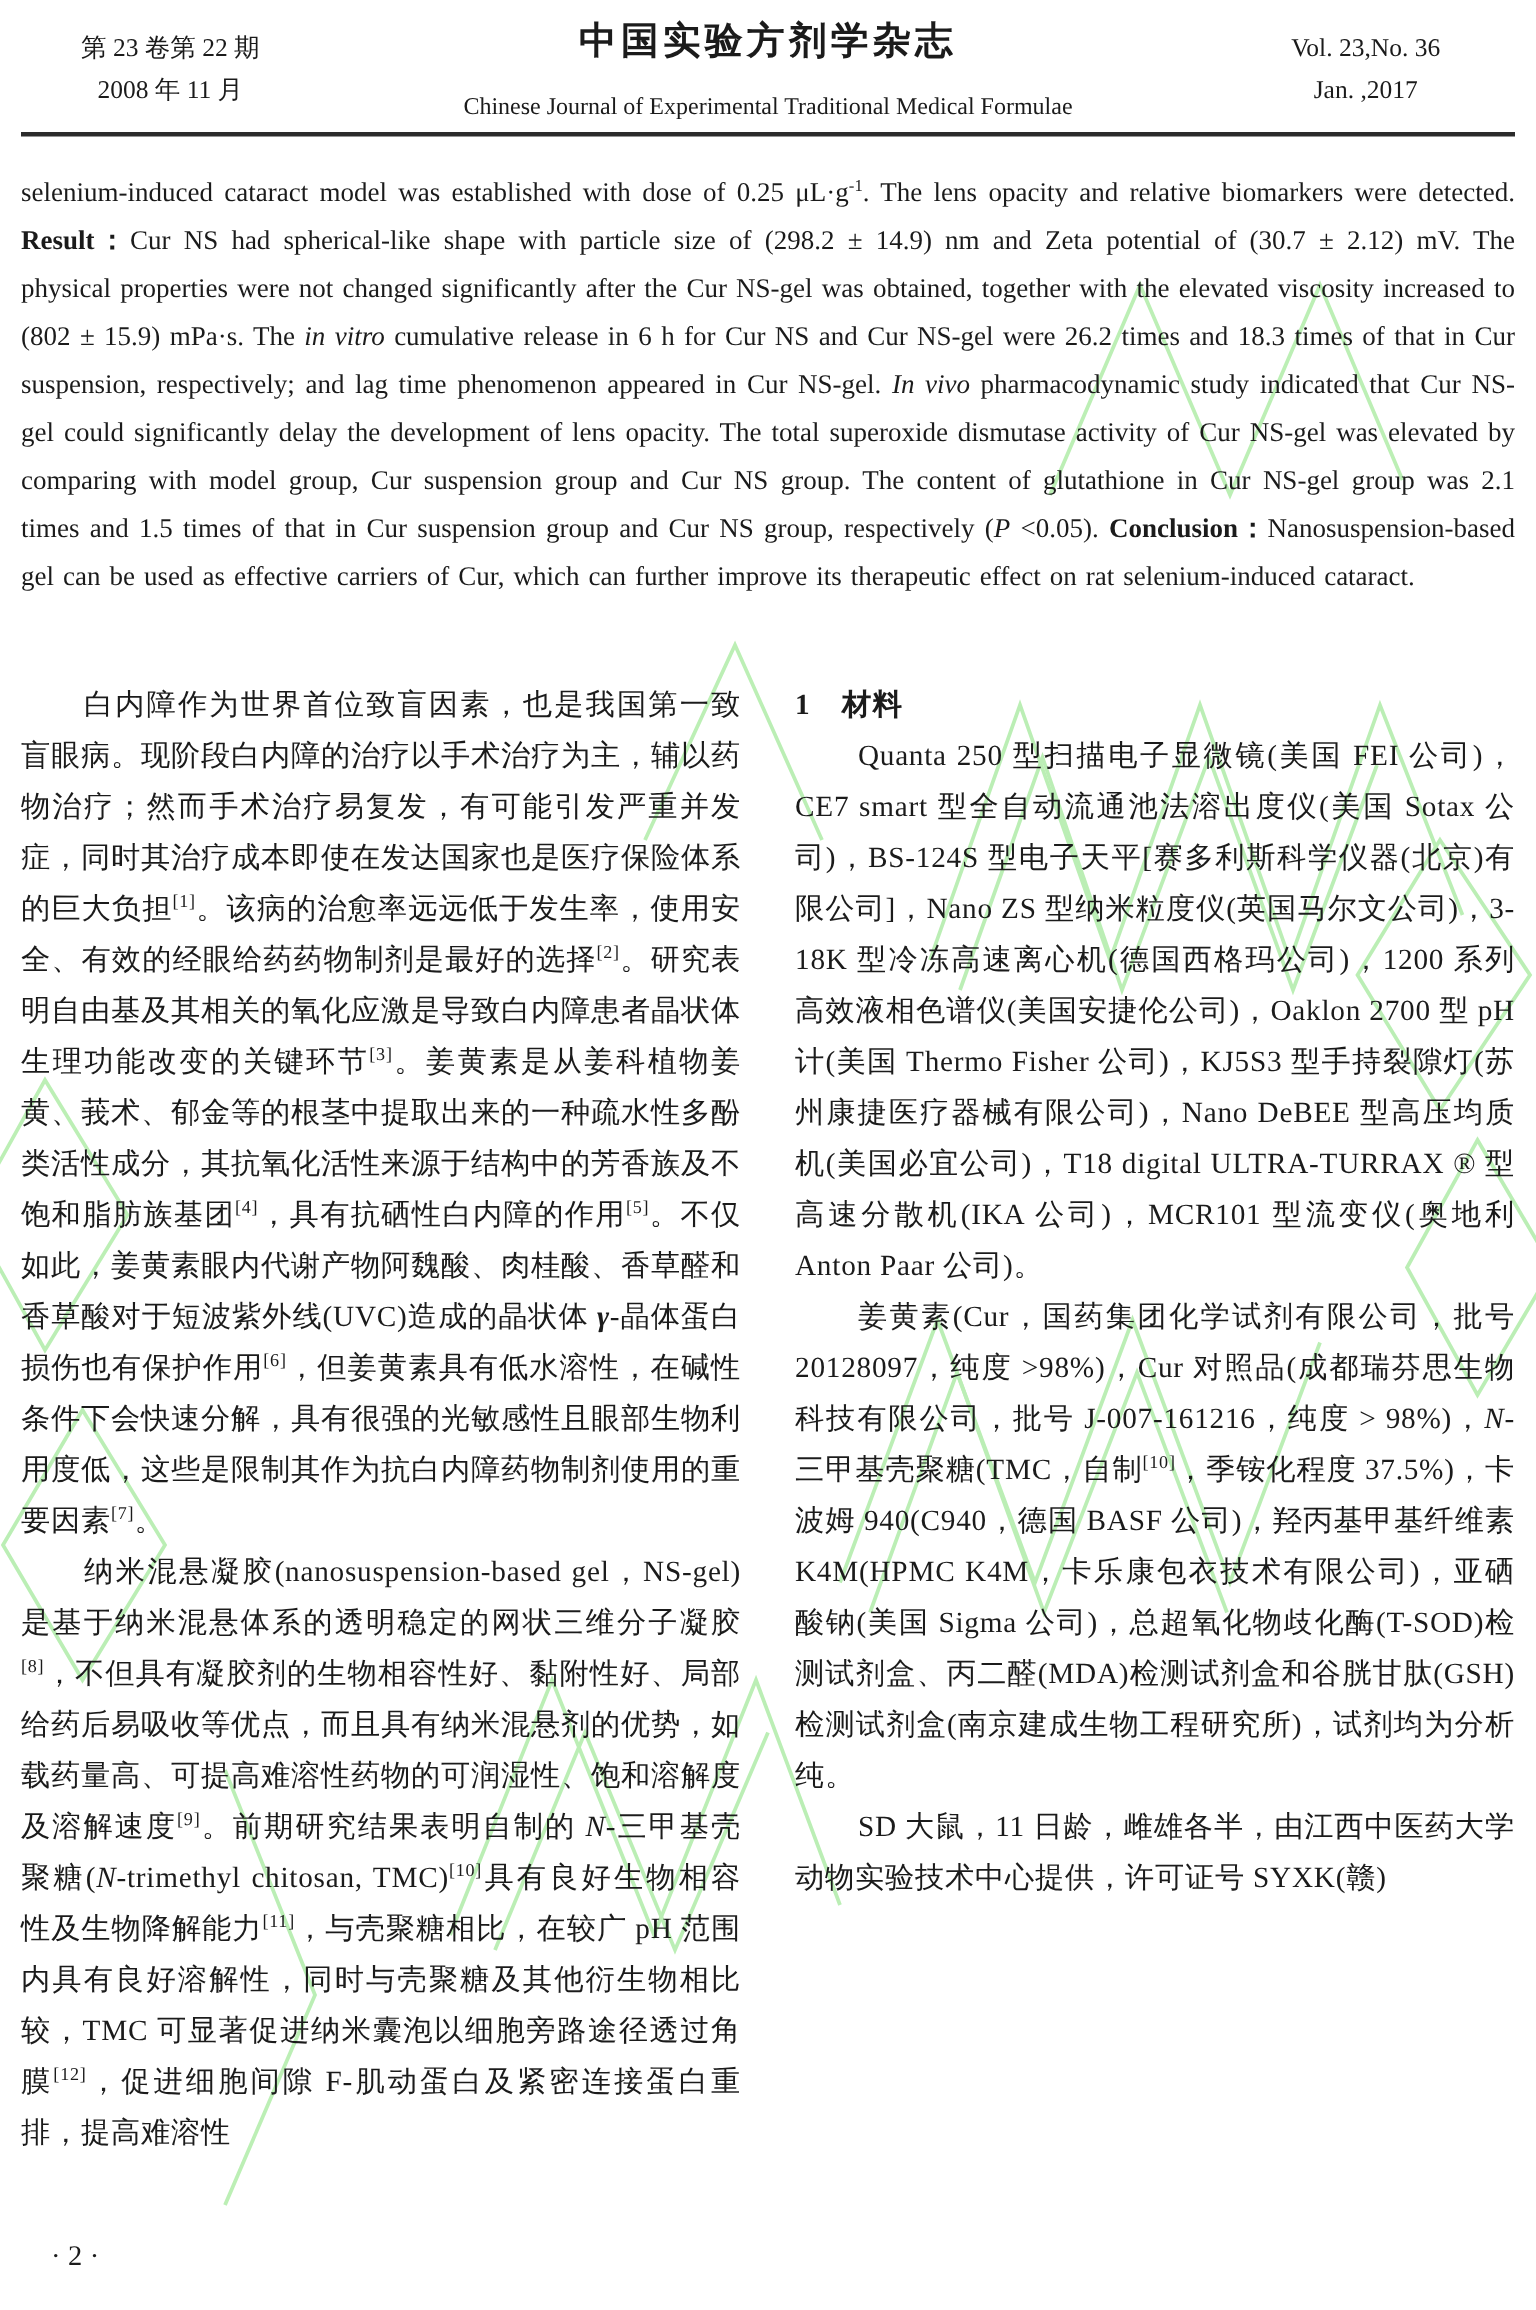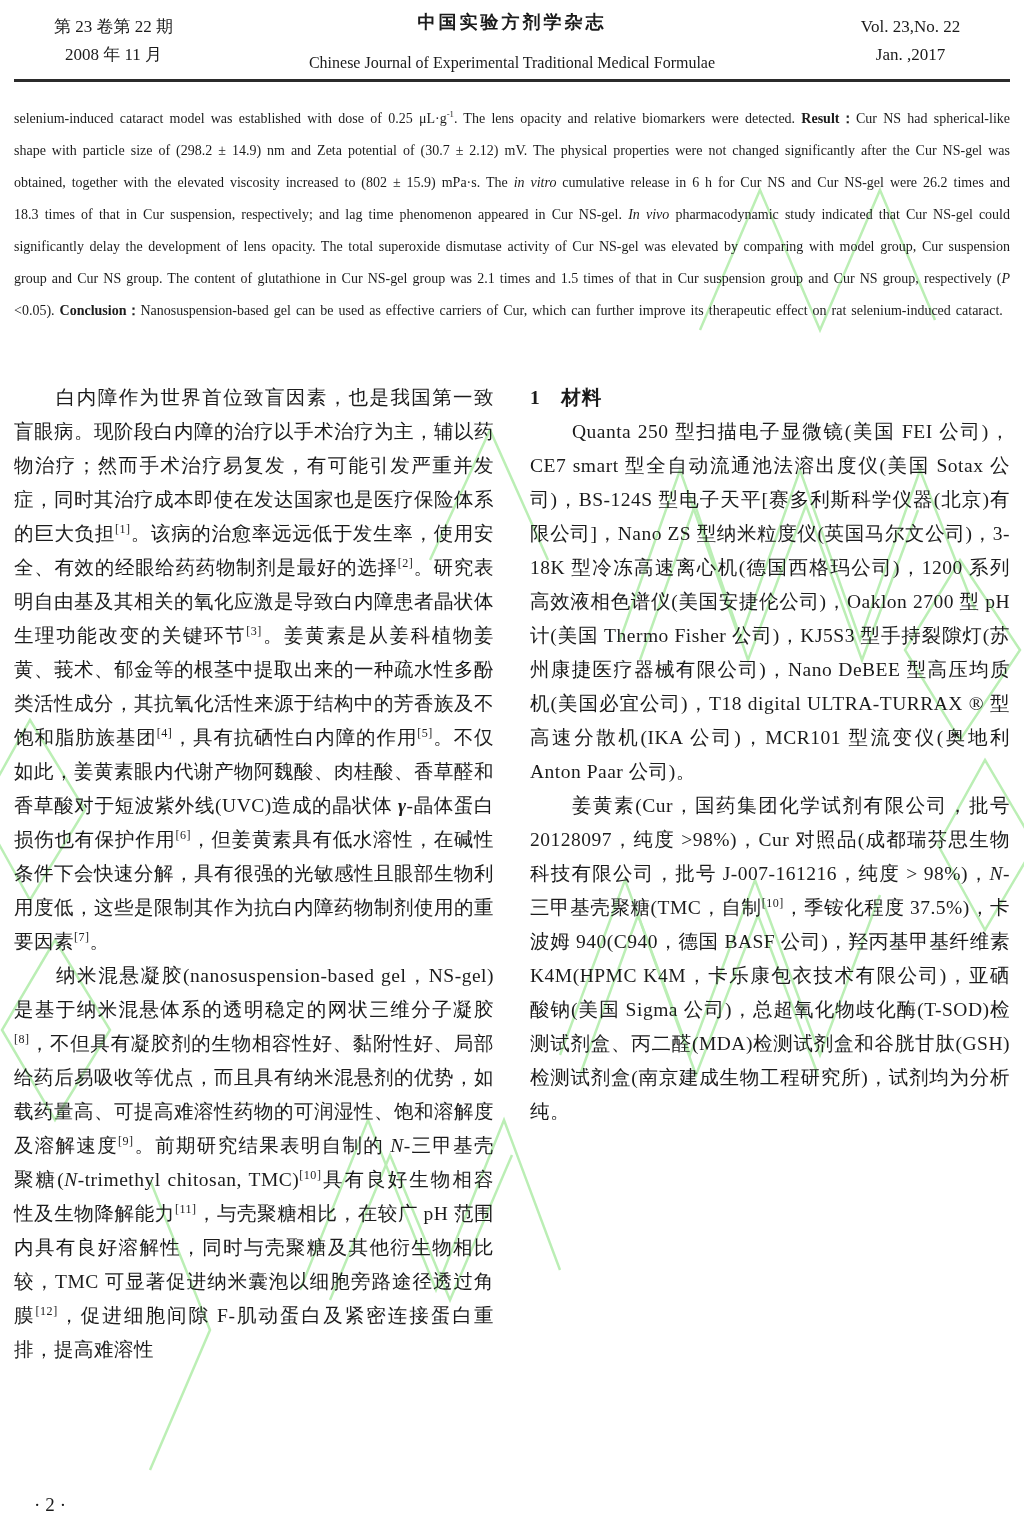--- a/index.html
+++ b/index.html
@@ -5,26 +5,26 @@
   html,body{margin:0;padding:0;background:#ffffff;}
   .page{position:relative;width:1024px;height:1540px;background:#ffffff;overflow:hidden;
         color:#1b1b1b;font-family:"Liberation Serif","DejaVu Serif",serif;border-radius:15px;}
   .watermark{position:absolute;inset:0;z-index:0;pointer-events:none;}
   .content{position:relative;z-index:1;}
 
   
   .header{display:flex;justify-content:space-between;align-items:center;padding:10px 16px 2px;}
   .h-side{width:195px;text-align:center;font-size:17px;line-height:28px;}
   .h-center{flex:1;text-align:center;}
-  .jcn{font-size:18px;font-weight:bold;letter-spacing:3px;}
+  .jcn{font-size:25px;font-weight:bold;letter-spacing:3px;}
   .jen{font-size:16px;margin-top:20px;}
   .rule{border-top:3px solid #2b2b2b;margin:5px 14px 0;}
 
   
-  .abstract{margin:21px 14px 0;font-size:14px;line-height:32px;text-align:justify;word-spacing:1.5px;}
+  .abstract{margin:21px 14px 0;font-size:18px;line-height:32px;text-align:justify;word-spacing:1.5px;}
   .abstract p{margin:0;}
   .abstract .kw{text-indent:2.5em;}
 
   
   .cols{display:flex;gap:36px;margin:54px 14px 0;}
   .col{width:480px;font-size:19.5px;line-height:34px;letter-spacing:.5px;text-align:justify;}
   .col p{margin:0;}
   .indent{text-indent:2.15em;}
   .heading{font-weight:bold;letter-spacing:1px;}
 
@@ -62,38 +62,39 @@
     <div class="header">
       <div class="h-side">
         <div>第 23 卷第 22 期</div>
         <div>2008 年 11 月</div>
       </div>
       <div class="h-center">
         <div class="jcn">中国实验方剂学杂志</div>
         <div class="jen">Chinese Journal of Experimental Traditional Medical Formulae</div>
       </div>
       <div class="h-side">
-        <div>Vol. 23,No. 22</div>
+        <div>Vol. 23,No. 36</div>
         <div>Jan. ,2017</div>
       </div>
     </div>
     <div class="rule"></div>
 
     <div class="abstract">
       <p><span>selenium-induced cataract model was established with dose of 0.25 μL·g</span><sup>-1</sup><span>. The lens opacity and relative biomarkers were detected. </span><span class="b">Result：</span><span>Cur NS had spherical-like shape with particle size of (298.2 ± 14.9) nm and Zeta potential of (30.7 ± 2.12) mV. The physical properties were not changed significantly after the Cur NS-gel was obtained, together with the elevated viscosity increased to (802 ± 15.9) mPa·s. The </span><span class="i">in vitro</span><span> cumulative release in 6 h for Cur NS and Cur NS-gel were 26.2 times and 18.3 times of that in Cur suspension, respectively; and lag time phenomenon appeared in Cur NS-gel. </span><span class="i">In vivo</span><span> pharmacodynamic study indicated that Cur NS-gel could significantly delay the development of lens opacity. The total superoxide dismutase activity of Cur NS-gel was elevated by comparing with model group, Cur suspension group and Cur NS group. The content of glutathione in Cur NS-gel group was 2.1 times and 1.5 times of that in Cur suspension group and Cur NS group, respectively (</span><span class="i">P</span><span> &lt;0.05). </span><span class="b">Conclusion：</span><span>Nanosuspension-based gel can be used as effective carriers of Cur, which can further improve its therapeutic effect on rat selenium-induced cataract.</span></p>
     </div>
 
     <div class="cols">
       <div class="col">
           <p class="indent"><span>白内障作为世界首位致盲因素，也是我国第一致盲眼病。现阶段白内障的治疗以手术治疗为主，辅以药物治疗；然而手术治疗易复发，有可能引发严重并发症，同时其治疗成本即使在发达国家也是医疗保险体系的巨大负担</span><sup>[1]</sup><span>。该病的治愈率远远低于发生率，使用安全、有效的经眼给药药物制剂是最好的选择</span><sup>[2]</sup><span>。研究表明自由基及其相关的氧化应激是导致白内障患者晶状体生理功能改变的关键环节</span><sup>[3]</sup><span>。姜黄素是从姜科植物姜黄、莪术、郁金等的根茎中提取出来的一种疏水性多酚类活性成分，其抗氧化活性来源于结构中的芳香族及不饱和脂肪族基团</span><sup>[4]</sup><span>，具有抗硒性白内障的作用</span><sup>[5]</sup><span>。不仅如此，姜黄素眼内代谢产物阿魏酸、肉桂酸、香草醛和香草酸对于短波紫外线(UVC)造成的晶状体 </span><span class="b i">γ</span><span>-晶体蛋白损伤也有保护作用</span><sup>[6]</sup><span>，但姜黄素具有低水溶性，在碱性条件下会快速分解，具有很强的光敏感性且眼部生物利用度低，这些是限制其作为抗白内障药物制剂使用的重要因素</span><sup>[7]</sup><span>。</span></p>
           <p class="indent"><span>纳米混悬凝胶(nanosuspension-based gel，NS-gel)是基于纳米混悬体系的透明稳定的网状三维分子凝胶</span><sup>[8]</sup><span>，不但具有凝胶剂的生物相容性好、黏附性好、局部给药后易吸收等优点，而且具有纳米混悬剂的优势，如载药量高、可提高难溶性药物的可润湿性、饱和溶解度及溶解速度</span><sup>[9]</sup><span>。前期研究结果表明自制的 </span><span class="i">N</span><span>-三甲基壳聚糖(</span><span class="i">N</span><span>-trimethyl chitosan, TMC)</span><sup>[10]</sup><span>具有良好生物相容性及生物降解能力</span><sup>[11]</sup><span>，与壳聚糖相比，在较广 pH 范围内具有良好溶解性，同时与壳聚糖及其他衍生物相比较，TMC 可显著促进纳米囊泡以细胞旁路途径透过角膜</span><sup>[12]</sup><span>，促进细胞间隙 F-肌动蛋白及紧密连接蛋白重排，提高难溶性</span></p>
         </div>
       <div class="col">
           <p class="heading"><span class="b">1　材料</span></p>
           <p class="indent"><span>Quanta 250 型扫描电子显微镜(美国 FEI 公司)，CE7 smart 型全自动流通池法溶出度仪(美国 Sotax 公司)，BS-124S 型电子天平[赛多利斯科学仪器(北京)有限公司]，Nano ZS 型纳米粒度仪(英国马尔文公司)，3-18K 型冷冻高速离心机(德国西格玛公司)，1200 系列高效液相色谱仪(美国安捷伦公司)，Oaklon 2700 型 pH 计(美国 Thermo Fisher 公司)，KJ5S3 型手持裂隙灯(苏州康捷医疗器械有限公司)，Nano DeBEE 型高压均质机(美国必宜公司)，T18 digital ULTRA-TURRAX ® 型高速分散机(IKA 公司)，MCR101 型流变仪(奥地利 Anton Paar 公司)。</span></p>
           <p class="indent"><span>姜黄素(Cur，国药集团化学试剂有限公司，批号 20128097，纯度 &gt;98%)，Cur 对照品(成都瑞芬思生物科技有限公司，批号 J-007-161216，纯度 &gt; 98%)，</span><span class="i">N</span><span>-三甲基壳聚糖(TMC，自制</span><sup>[10]</sup><span>，季铵化程度 37.5%)，卡波姆 940(C940，德国 BASF 公司)，羟丙基甲基纤维素 K4M(HPMC K4M，卡乐康包衣技术有限公司)，亚硒酸钠(美国 Sigma 公司)，总超氧化物歧化酶(T-SOD)检测试剂盒、丙二醛(MDA)检测试剂盒和谷胱甘肽(GSH)检测试剂盒(南京建成生物工程研究所)，试剂均为分析纯。</span></p>
+          <p class="indent"><span>SD 大鼠，11 日龄，雌雄各半，由江西中医药大学动物实验技术中心提供，许可证号 SYXK(赣)</span></p>
         </div>
     </div>
 
   </div>
 
   <div class="footer">·2·</div>
 </div>
 
 </body></html>

